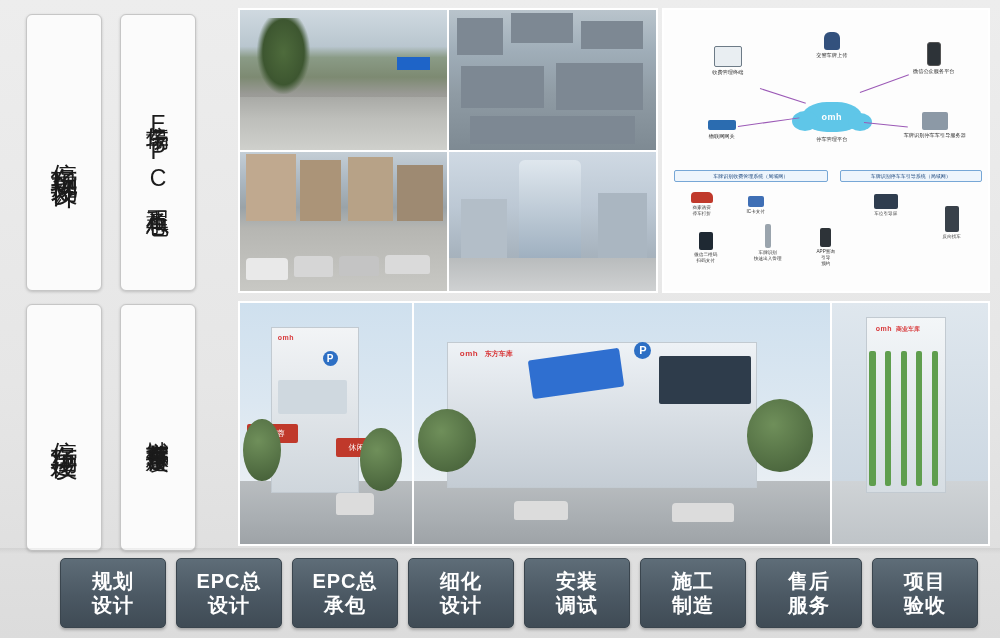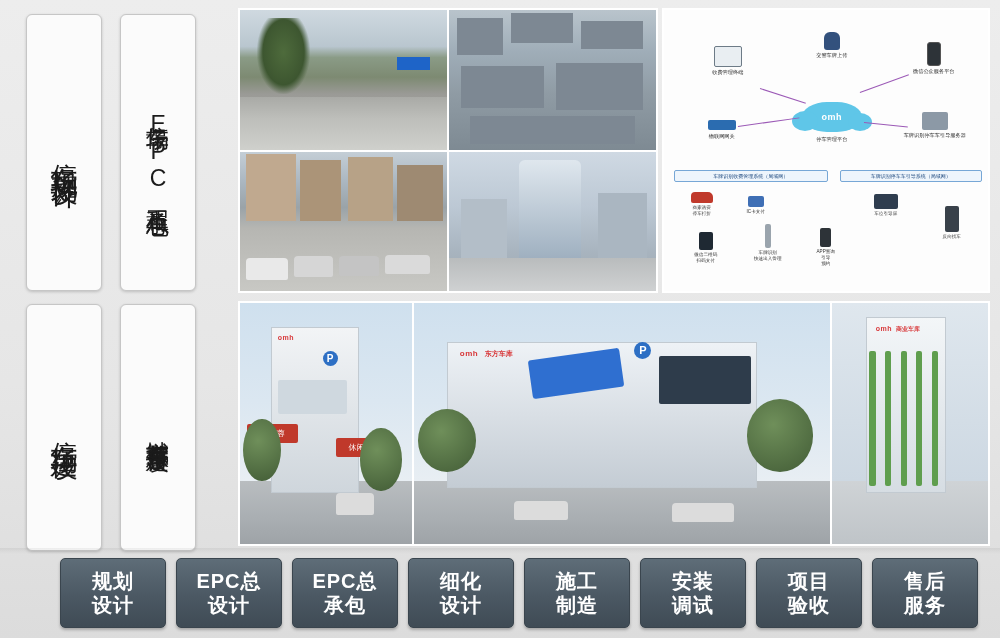--- a/index.html
+++ b/index.html
@@ -427,36 +427,36 @@
         </div>
     </div>
     <div class="proc">
       <div>
           <span>细化</span>
           <span>设计</span>
         </div>
     </div>
     <div class="proc">
       <div>
+          <span>安装</span>
+          <span>调试</span>
+        </div>
+    </div>
+    <div class="proc">
+      <div>
           <span>施工</span>
           <span>制造</span>
         </div>
     </div>
     <div class="proc">
       <div>
-          <span>安装</span>
-          <span>调试</span>
+          <span>售后</span>
+          <span>服务</span>
         </div>
     </div>
     <div class="proc">
       <div>
           <span>项目</span>
           <span>验收</span>
         </div>
     </div>
-    <div class="proc">
-      <div>
-          <span>售后</span>
-          <span>服务</span>
-        </div>
-    </div>
   </div>
 </div>
 
 </body></html>

